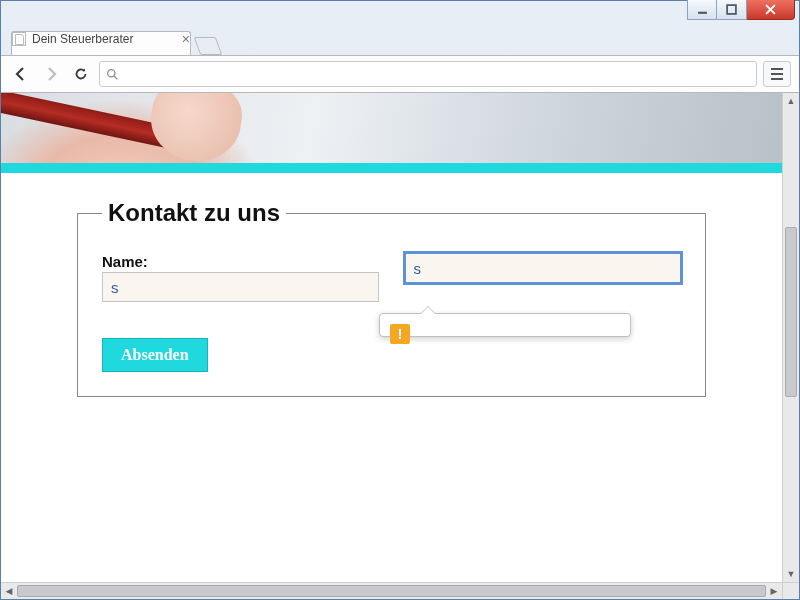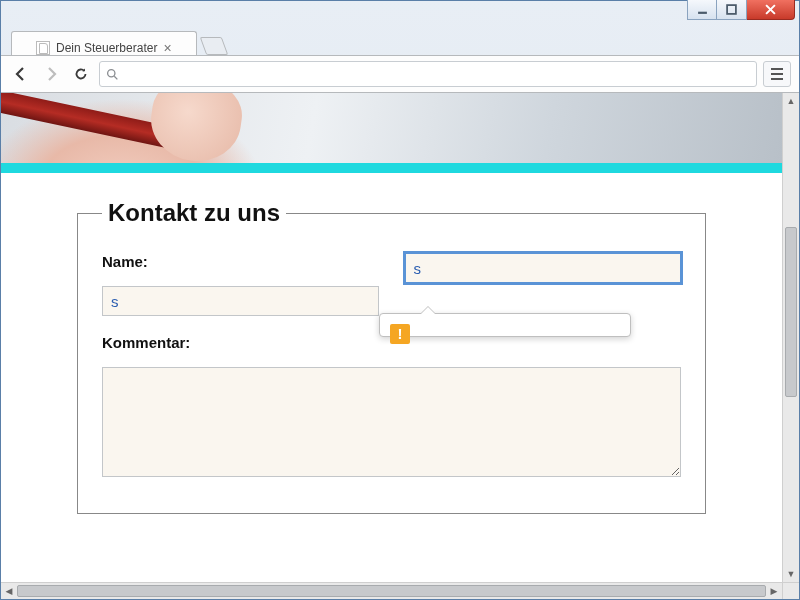--- a/index.html
+++ b/index.html
@@ -40,22 +40,22 @@
   .tabstrip {
     height: 26px; display: flex; align-items: flex-end;
     padding-left: 10px; gap: 0;
     background: transparent;
   }
   .tab {
     height: 24px; min-width: 180px;
     background: #fdfdfd;
     border: 1px solid #b6b9bc; border-bottom: none;
     border-radius: 3px 3px 0 0;
-    display: flex; align-items: flex-end; gap: 6px;
-    padding: 0 24px;
+    display: flex; align-items: flex-start; gap: 6px;
+    padding: 0 0;
     font-size: 12px; color: #444;
     position: relative;
   }
   .tab-fav { width: 14px; height: 14px; border: 1px solid #bbb; background: #fff; position: relative; }
   .tab-fav::after { content: ""; position: absolute; left: 2px; top: 1px; width: 7px; height: 9px; border: 1px solid #bbb; border-top-right-radius: 3px; background: #fff; }
   .tab-close { margin-left: auto; color: #777; font-size: 14px; line-height: 1; }
   .newtab {
     width: 22px; height: 18px; margin-left: 6px;
     background: #e9edf2; border: 1px solid #b6b9bc;
     transform: skewX(20deg);
@@ -118,28 +118,28 @@
       linear-gradient(100deg, #d9dde2 0%, #eef1f4 40%, #cfd6dd 70%, #b8c0c8 100%);
     position: relative; overflow: hidden;
   }
   .hero .pen { position: absolute; left: -10px; top: 20px; width: 230px; height: 22px; background: linear-gradient(#8f1c18, #b52c24, #6f1512); transform: rotate(12deg); border-radius: 10px; }
   .hero .thumb1 { position: absolute; left: 150px; top: -12px; width: 90px; height: 80px; background: radial-gradient(circle at 40% 40%, #f6d9cc, #e6b8a6); border-radius: 40% 40% 50% 50%; transform: rotate(8deg); }
   .stripe { height: 10px; background: #1fd9df; }
 
   .form-wrap { padding: 26px 76px 20px; }
   fieldset {
     border: 1px solid #888;
-    padding: 26px 24px 36px;
+    padding: 26px 24px 24px;
     position: relative;
   }
   legend {
     font-size: 24px; font-weight: 700; padding: 0 6px; color: #111;
   }
   .row { display: flex; gap: 26px; margin-bottom: 18px; }
-  .field { flex: 1; display: flex; flex-direction: column; gap: 16px; }
+  .field { flex: 1; display: flex; flex-direction: column; gap: 2px; }
   .label { font-weight: 700; font-size: 15px; color: #111; }
   input.text {
     height: 30px; padding: 4px 8px;
     border: 1px solid #c3c6c9; background: #faf6ef;
     font-size: 15px; color: #2a5db0;
     font-family: inherit;
   }
   input.text.focused {
     outline: 2px solid #5a93d6; outline-offset: 0;
     border-color: #5a93d6;
@@ -263,25 +263,22 @@
           <div class="row">
             <div class="field">
               <span class="label">Name:</span>
               <input class="text" value="s" style="">
             </div>
             <div class="field">
               <input class="text focused" value="s" style="">
             </div>
           </div>
 
-          <div class="field">
-            <span class="label">Kommentar:</span>
-            <textarea value="" style=""></textarea>
-          </div>
-
+
+          <button class="submit">Absenden</button>
         </fieldset>
       </div>
 
       <div class="tooltip">
         <div class="warn">!</div>
       </div>
 
     </div>
 
     <div class="vscroll">

